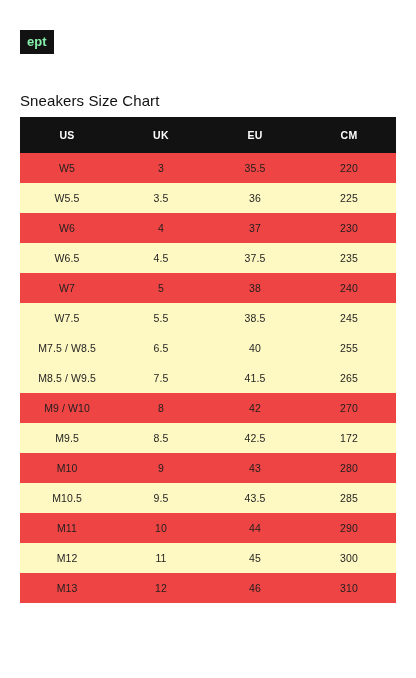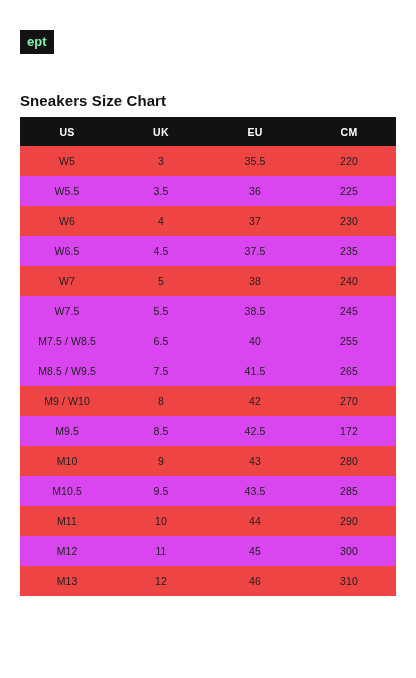--- a/index.html
+++ b/index.html
@@ -35,21 +35,21 @@
     padding: 5px 7px 6px 7px;
     letter-spacing: 0px;
   }
 
   
   .page-title {
     position: absolute;
     left: 20px;
     top: 82px;
     font-size: 15px;
-    font-weight: bold;
+    font-weight: normal;
     letter-spacing: 0.1px;
     color: #111111;
   }
 
   
   .size-table-wrap {
     position: absolute;
     left: 20px;
     top: 117px;
     width: 376px;
@@ -64,21 +64,21 @@
   table.size-table col {
     width: 25%;
   }
 
   table.size-table thead th {
     background: #121212;
     color: #ffffff;
     font-size: 10.5px;
     font-weight: bold;
     text-align: center;
-    height: 29px;
+    height: 36px;
     padding: 0;
     letter-spacing: 0.3px;
     vertical-align: middle;
   }
 
   table.size-table tbody td {
     height: 30px;
     padding: 0;
     text-align: center;
     vertical-align: middle;
@@ -87,21 +87,21 @@
     color: #1f1f1f;
     letter-spacing: 0.1px;
     border: none;
   }
 
   table.size-table tbody tr.row-odd td {
     background: #ef4444;
   }
 
   table.size-table tbody tr.row-even td {
-    background: #d946ef;
+    background: #fef9c3;
   }
 </style>
 </head>
 <body>
 
 <div class="page">
 
   <div class="brand">ept</div>
 
   <h1 class="page-title">Sneakers Size Chart</h1>

